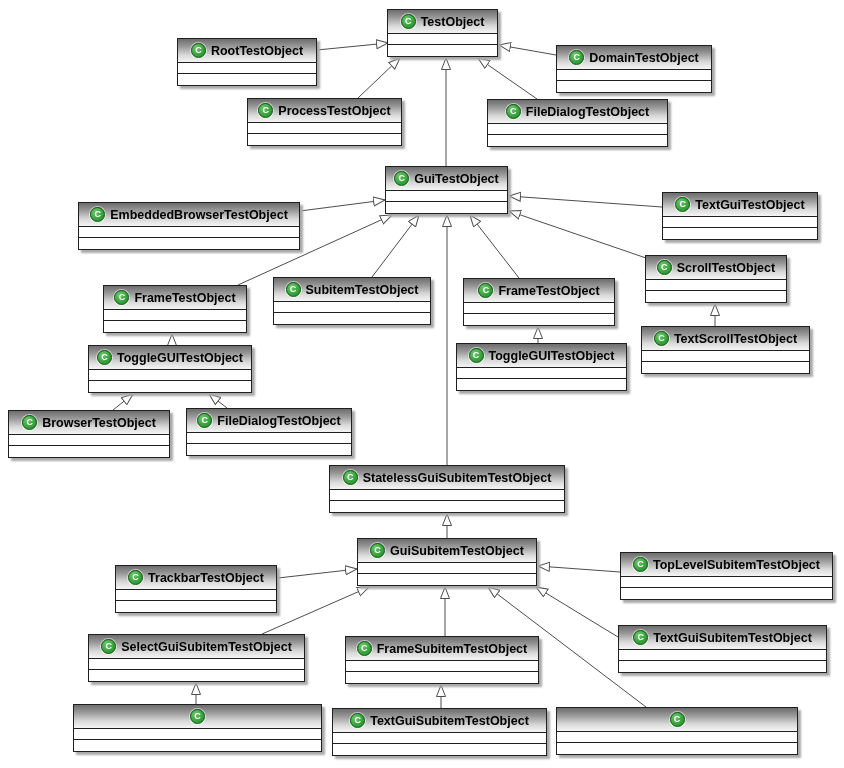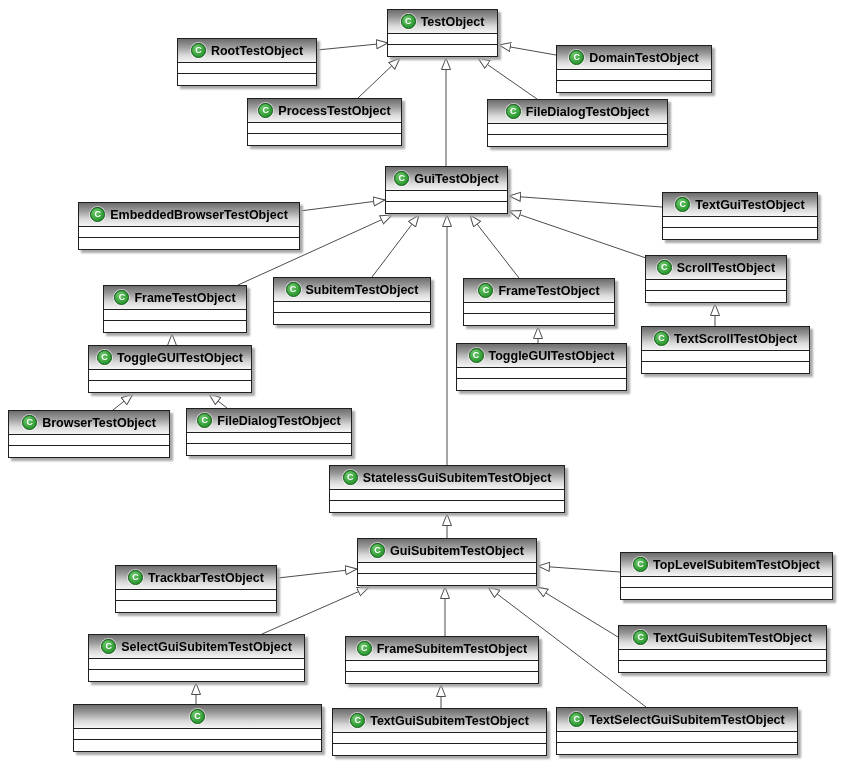--- a/index.html
+++ b/index.html
@@ -274,19 +274,18 @@
         <div class="hdr">
           <span class="cicon">C</span>
           <span class="lbl">TextGuiSubitemTestObject</span>
         </div>
         <div class="comp comp1"></div>
         <div class="comp comp2"></div>
       </div>
       <div class="node" style="left: 556px; top: 707px; width: 242px;">
         <div class="hdr">
           <span class="cicon">C</span>
-          <span class="lbl">TextSelectGuiSubitemTestObject</span>
         </div>
         <div class="comp comp1"></div>
         <div class="comp comp2"></div>
       </div>
     </div>
 </div>
 
 </body></html>

